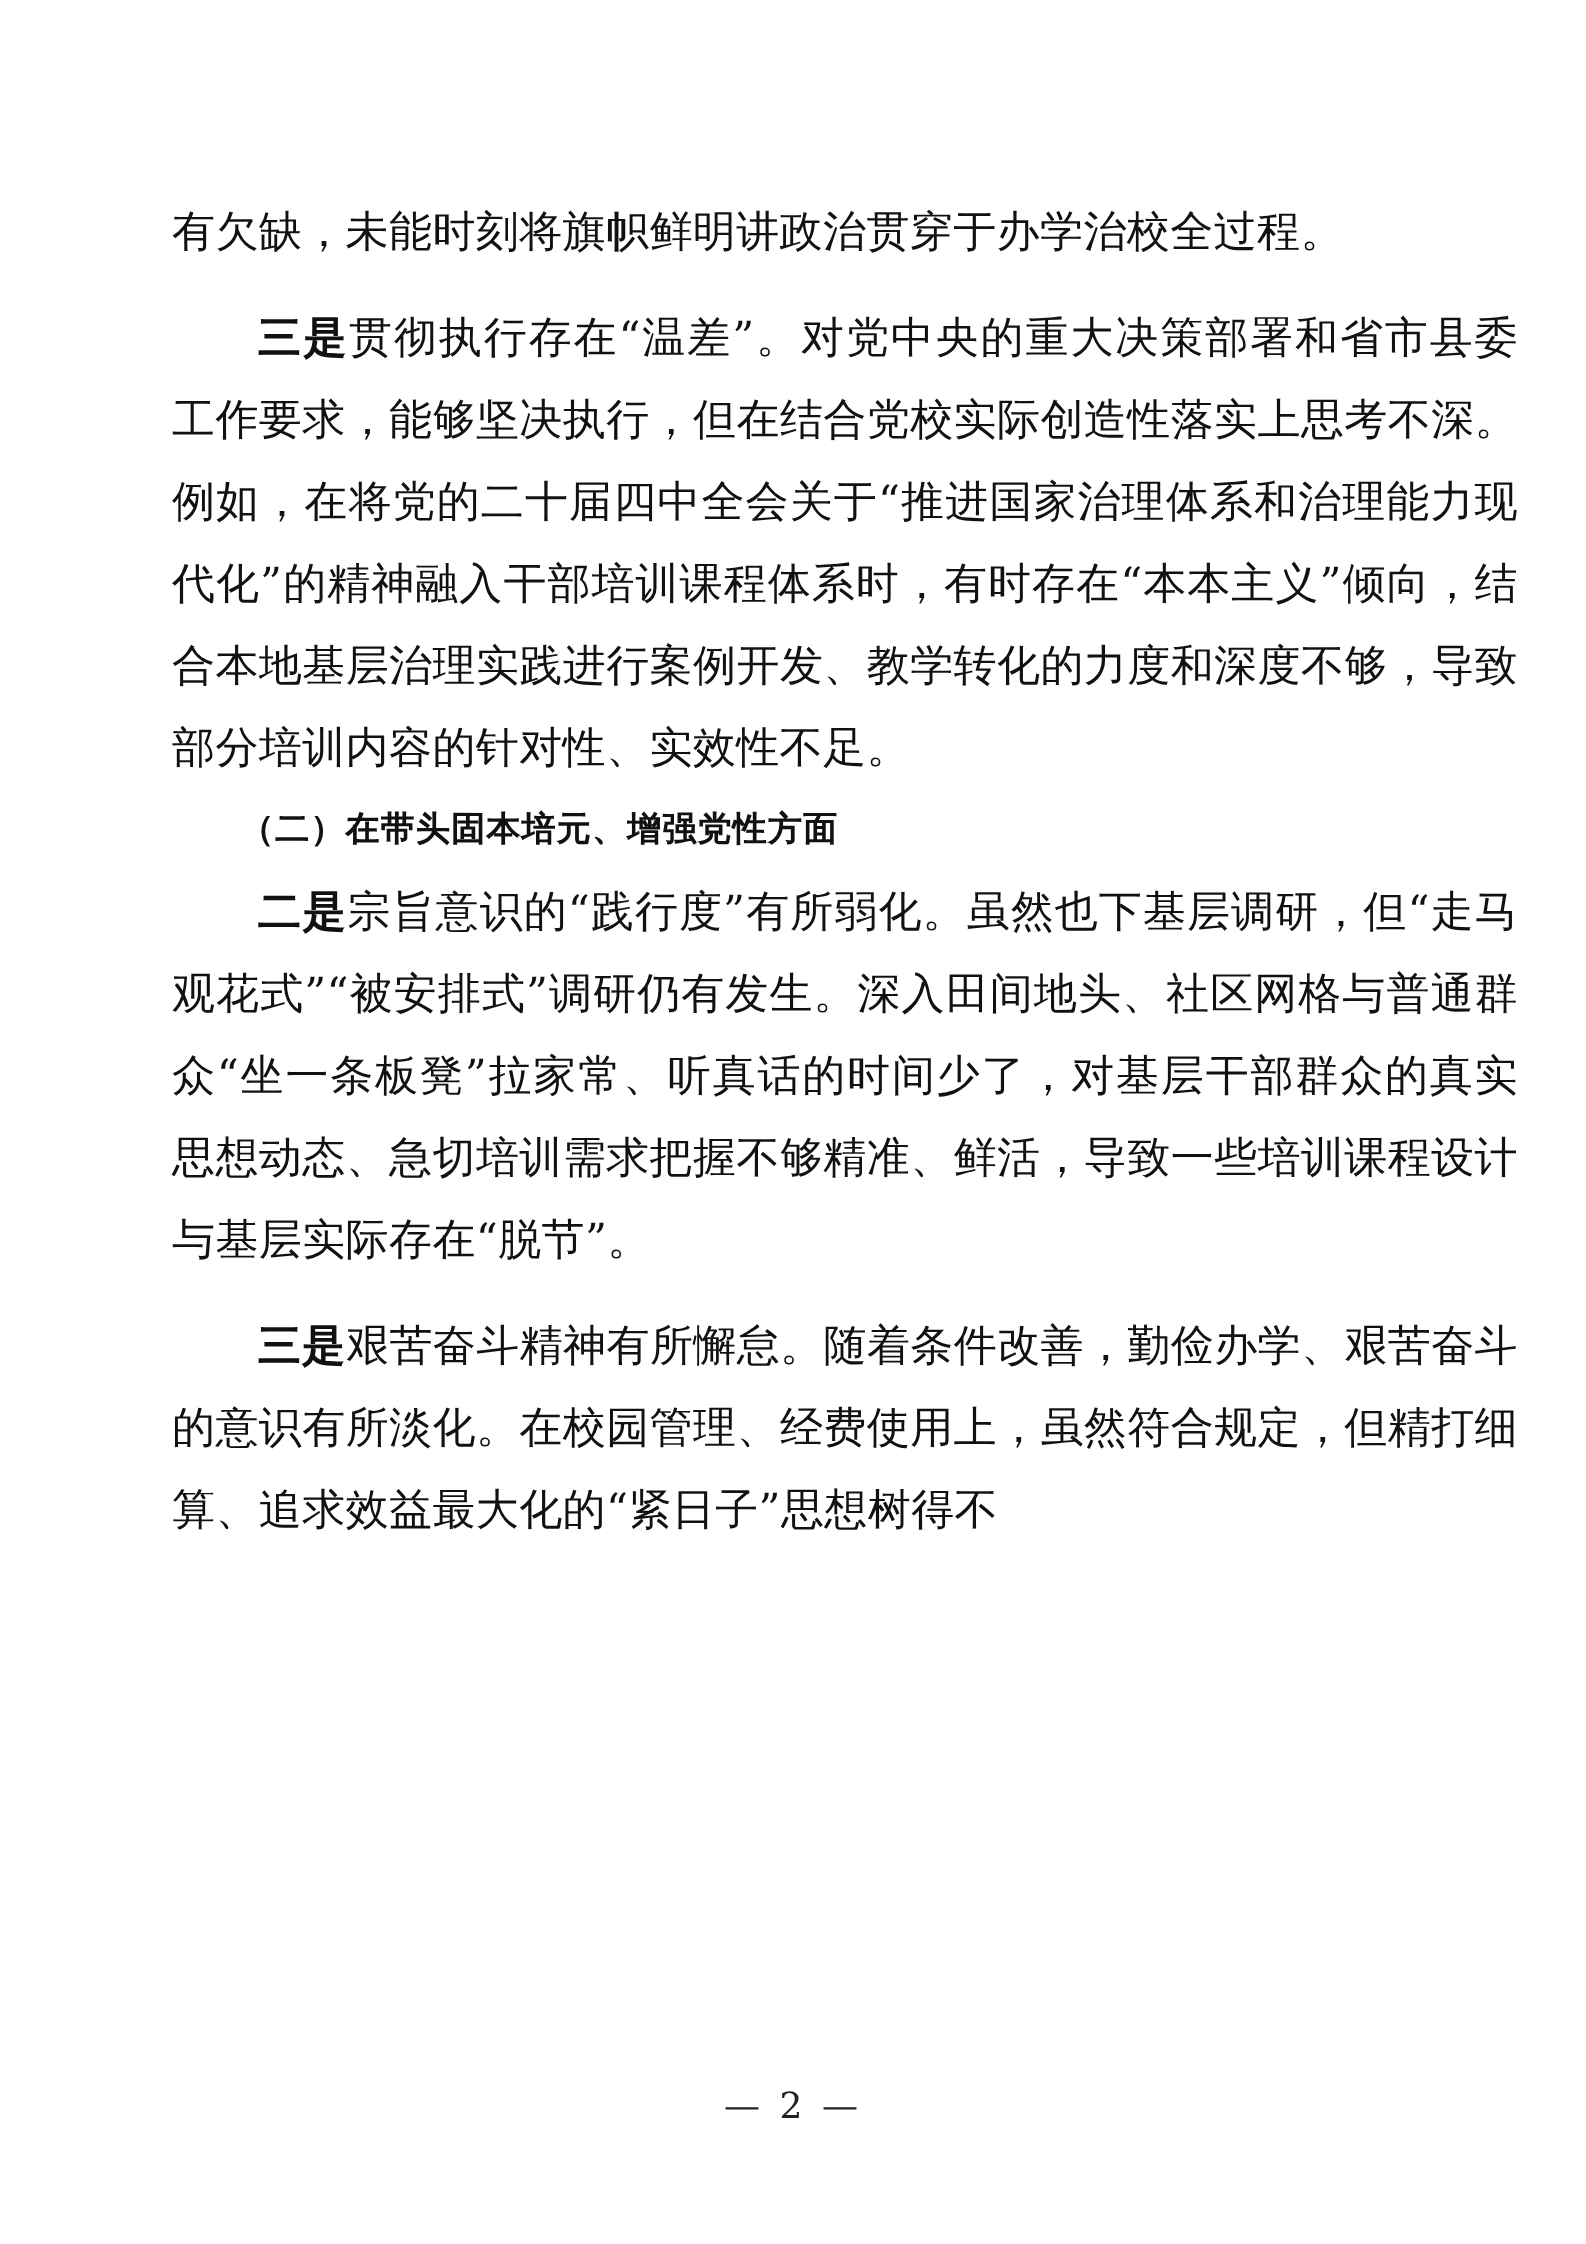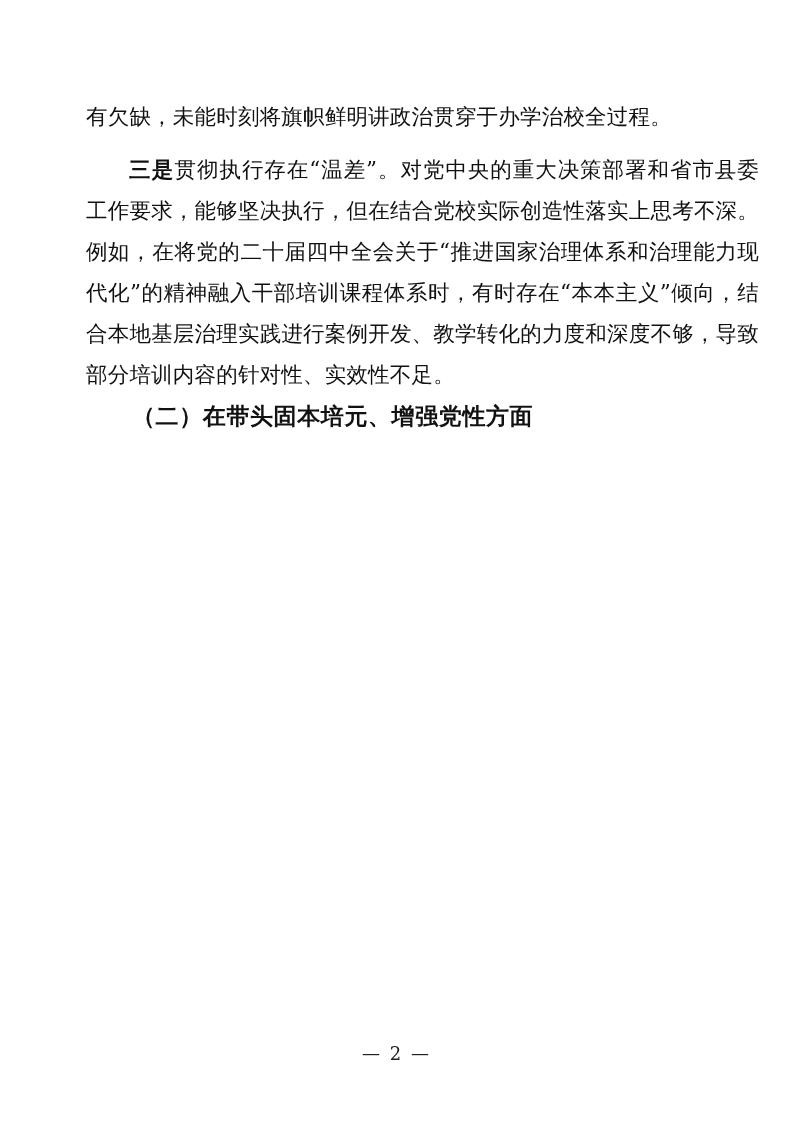--- a/index.html
+++ b/index.html
@@ -39,21 +39,21 @@
     margin-top: 12px;
   }
   .lead {
     font-weight: bold;
     letter-spacing: 0.5px;
   }
   .heading {
     margin: 0;
     text-indent: 2em;
     font-weight: bold;
-    font-size: 23px;
+    font-size: 17px;
     line-height: 41px;
     letter-spacing: 0.6px;
   }
   .footer {
     position: absolute;
     left: 0;
     right: 0;
     bottom: 58px;
     text-align: center;
     font-size: 18px;
@@ -69,18 +69,20 @@
   <div class="doc-body">
 
     <p class="para" style="text-indent:0;"><span>有欠缺，未能时刻将旗帜鲜明讲政治贯穿于办学治校全过程。</span></p>
 
     <p class="para"><span class="lead">三是</span><span>贯彻执行存在“温差”。对党中央的重大决策部署和省市县委工作要求，能够坚决执行，但在结合党校实际创造性落实上思考不深。例如，在将党的二十届四中全会关于“推进国家治理体系和治理能力现代化”的精神融入干部培训课程体系时，有时存在“本本主义”倾向，结合本地基层治理实践进行案例开发、教学转化的力度和深度不够，导致部分培训内容的针对性、实效性不足。</span></p>
 
     <p class="heading">（二）在带头固本培元、增强党性方面</p>
 
 
 
+    <p class="para"><span class="lead">二是</span><span>宗旨意识的“践行度”有所弱化。虽然也下基层调研，但“走马观花式”“被安排式”调研仍有发生。深入田间地头、社区网格与普通群众“坐一条板凳”拉家常、听真话的时间少了，对基层干部群众的真实思想动态、急切培训需求把握不够精准、鲜活，导致一些培训课程设计与基层实际存在“脱节”。</span></p>
 
+    <p class="para"><span class="lead">三是</span><span>艰苦奋斗精神有所懈怠。随着条件改善，勤俭办学、艰苦奋斗的意识有所淡化。在校园管理、经费使用上，虽然符合规定，但精打细算、追求效益最大化的“紧日子”思想树得不</span></p>
 
   </div>
 
   <div class="footer">— 2 —</div>
 </div>
 
 </body></html>

